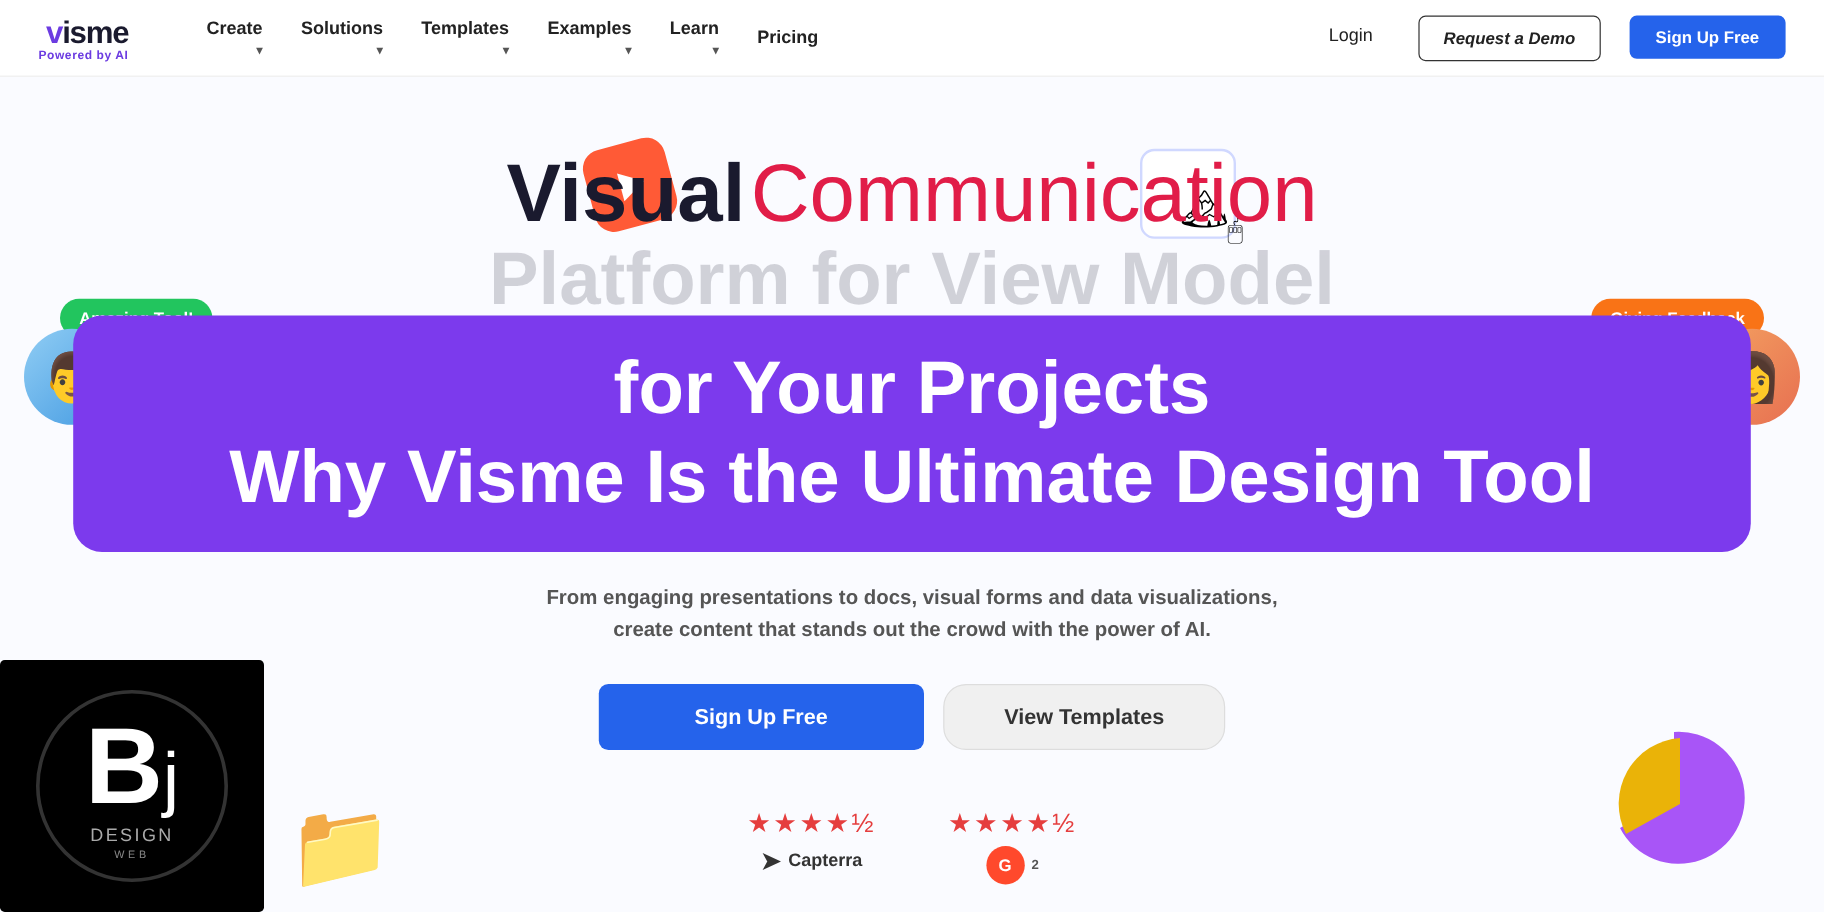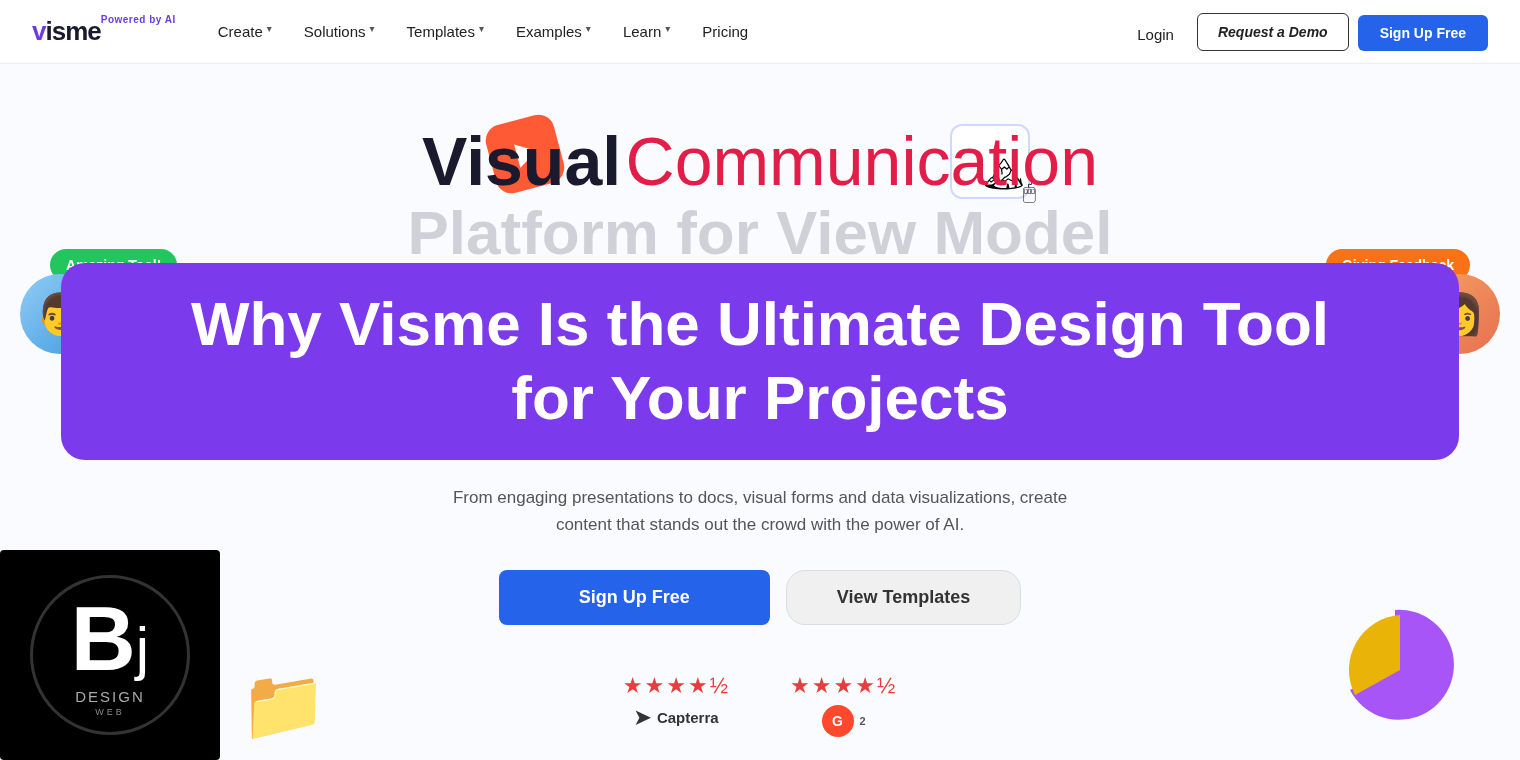--- a/index.html
+++ b/index.html
@@ -4,34 +4,34 @@
   <style>
     * { margin: 0; padding: 0; box-sizing: border-box; }
     body { font-family: 'Segoe UI', Arial, sans-serif; background: #fff; width: 1520px; overflow-x: hidden; }
 
     
     nav {
       display: flex; align-items: center; height: 64px;
       padding: 0 32px; border-bottom: 1px solid #eee;
       position: relative; z-index: 10; background: #fff;
     }
-    .nav-logo { display: flex; margin-right: 28px; }
+    .nav-logo { display: flex; flex-direction: column; margin-right: 51px; align-items: flex-end; }
     .nav-logo-brand { display: flex; align-items: center; gap: 6px; }
     .logo-text { font-size: 26px; font-weight: 800; color: #1a1a2e; letter-spacing: -1px; }
     .logo-v { color: #6c3ce1; }
     .logo-isme { color: #1a1a2e; }
     .logo-ai-badge { font-size: 10px; color: #6c3ce1; font-weight: 600; letter-spacing: 0.5px; margin-top: -2px; }
     .nav-links { display: flex; align-items: center; gap: 4px; flex: 1; }
     .nav-link {
-      display: flex; align-items: flex-start; gap: 4px;
+      display: flex; align-items: flex-end; gap: 4px;
       padding: 8px 14px; font-size: 15px; color: #222;
-      cursor: pointer; border-radius: 6px; font-weight: 400;
+      cursor: pointer; border-radius: 6px; font-weight: 700; flex-direction: column;
     }
     .chevron { font-size: 10px; color: #555; }
-    .nav-right { display: flex; align-items: flex-end; gap: 9px; }
+    .nav-right { display: flex; align-items: flex-start; gap: 24px; }
     .btn-login { font-size: 15px; color: #222; font-weight: 500; cursor: pointer; padding: 8px 14px; }
     .btn-demo {
       padding: 10px 20px; border: 1.5px solid #333; border-radius: 6px;
       font-size: 14px; font-weight: 600; color: #222; cursor: pointer; background: #fff; font-style: italic;
     }
     .btn-signup-nav {
       padding: 10px 22px; background: #2563eb; border-radius: 6px;
       font-size: 14px; font-weight: 700; color: #fff; cursor: pointer; border: none;
       white-space: nowrap; overflow: hidden;
     }
@@ -161,21 +161,21 @@
       margin: -20px auto 0; max-width: 1420px; width: 92%;
       text-align: center;
     }
     .purple-banner-text {
       font-size: 62px; font-weight: 900; color: #fff; line-height: 1.2;
     }
 
     
     .hero-sub {
       text-align: center; font-size: 17px; color: #555; max-width: 620px;
-      line-height: 1.6; margin: 24px auto 32px; position: relative; z-index: 2;
+      line-height: 1.6; margin: 24px auto 32px; position: relative; z-index: 2; font-weight: bold;
     }
 
     
     .hero-cta {
       display: flex; gap: 16px; margin-bottom: 48px; position: relative; z-index: 2;
     }
     .btn-signup-hero {
       padding: 16px 80px; background: #2563eb; border-radius: 8px;
       font-size: 18px; font-weight: 700; color: #fff; cursor: pointer; border: none;
     }
@@ -302,22 +302,22 @@
   <div class="hero-headline">
     <div>
       <span class="headline-visual">Visual</span>
       <span class="headline-comm">Communication</span>
     </div>
     <div class="headline-platform">Platform for View Model</div>
   </div>
 
   <div class="purple-banner">
     <div class="purple-banner-text">
+      <div>for Your Projects</div>
       <div>Why Visme Is the Ultimate Design Tool</div>
-      <div>for Your Projects</div>
     </div>
   </div>
 
   <p class="hero-sub">From engaging presentations to docs, visual forms and data visualizations, create content that stands out the crowd with the power of AI.</p>
 
   <div class="hero-cta">
     <button class="btn-signup-hero">Sign Up Free</button>
     <button class="btn-templates">View Templates</button>
   </div>
 

